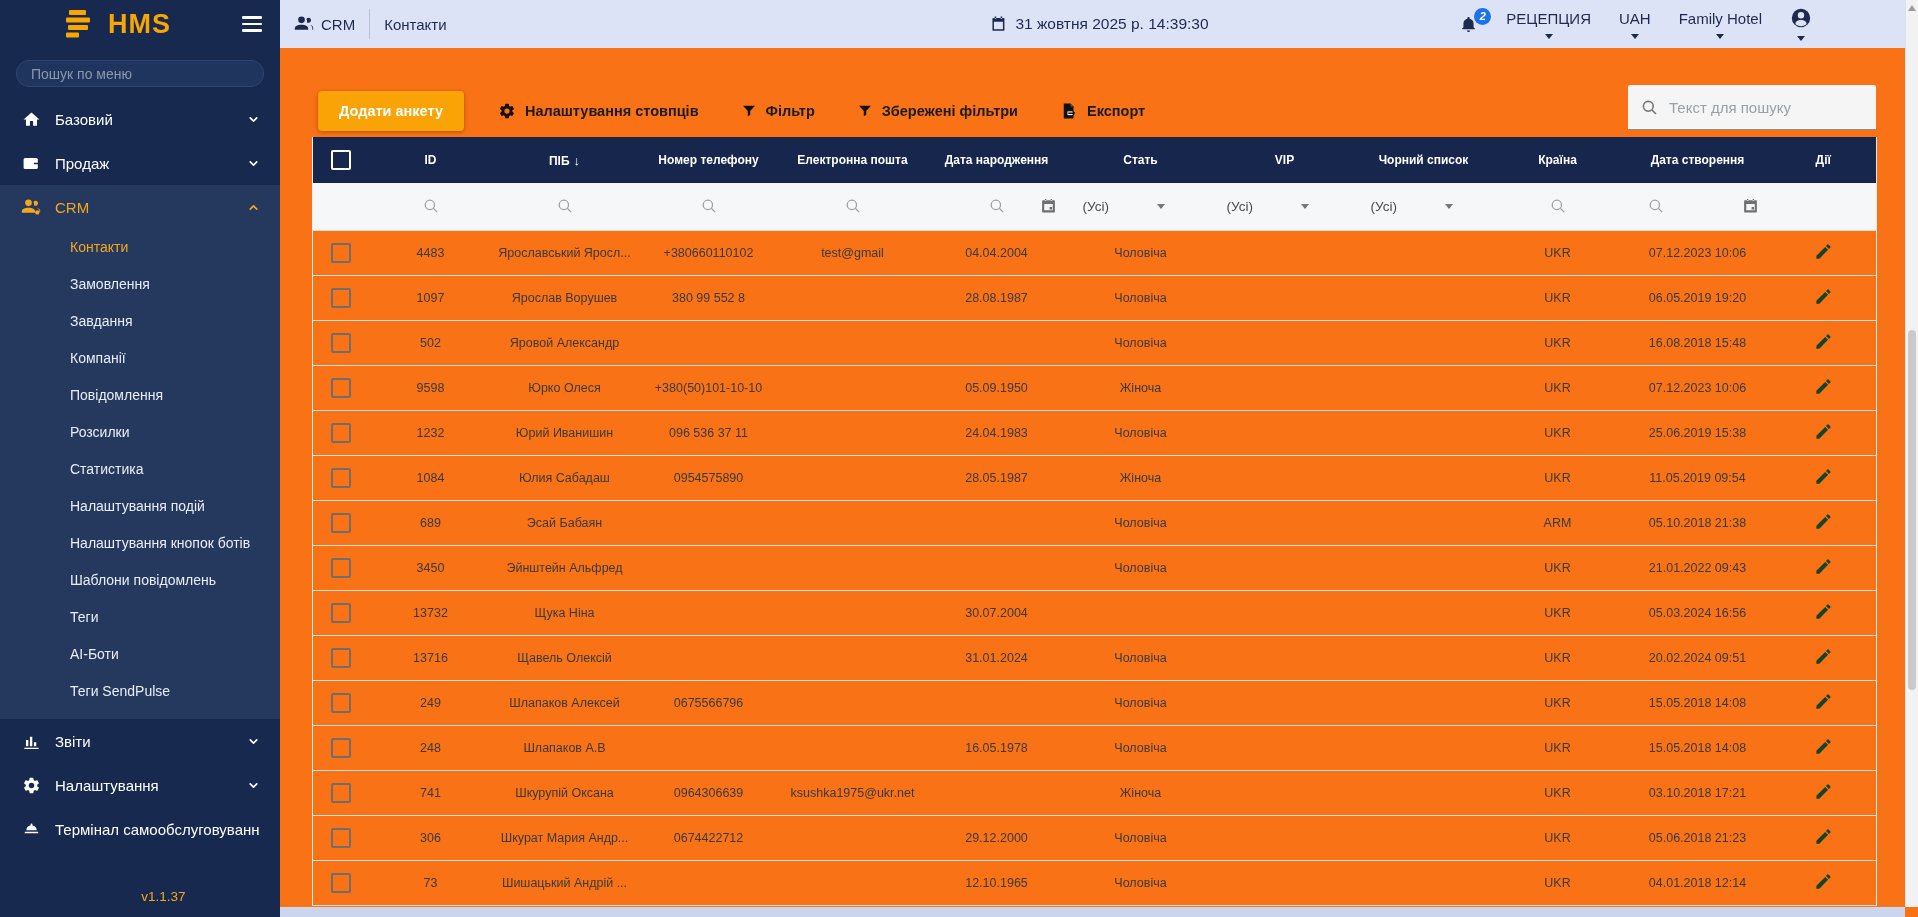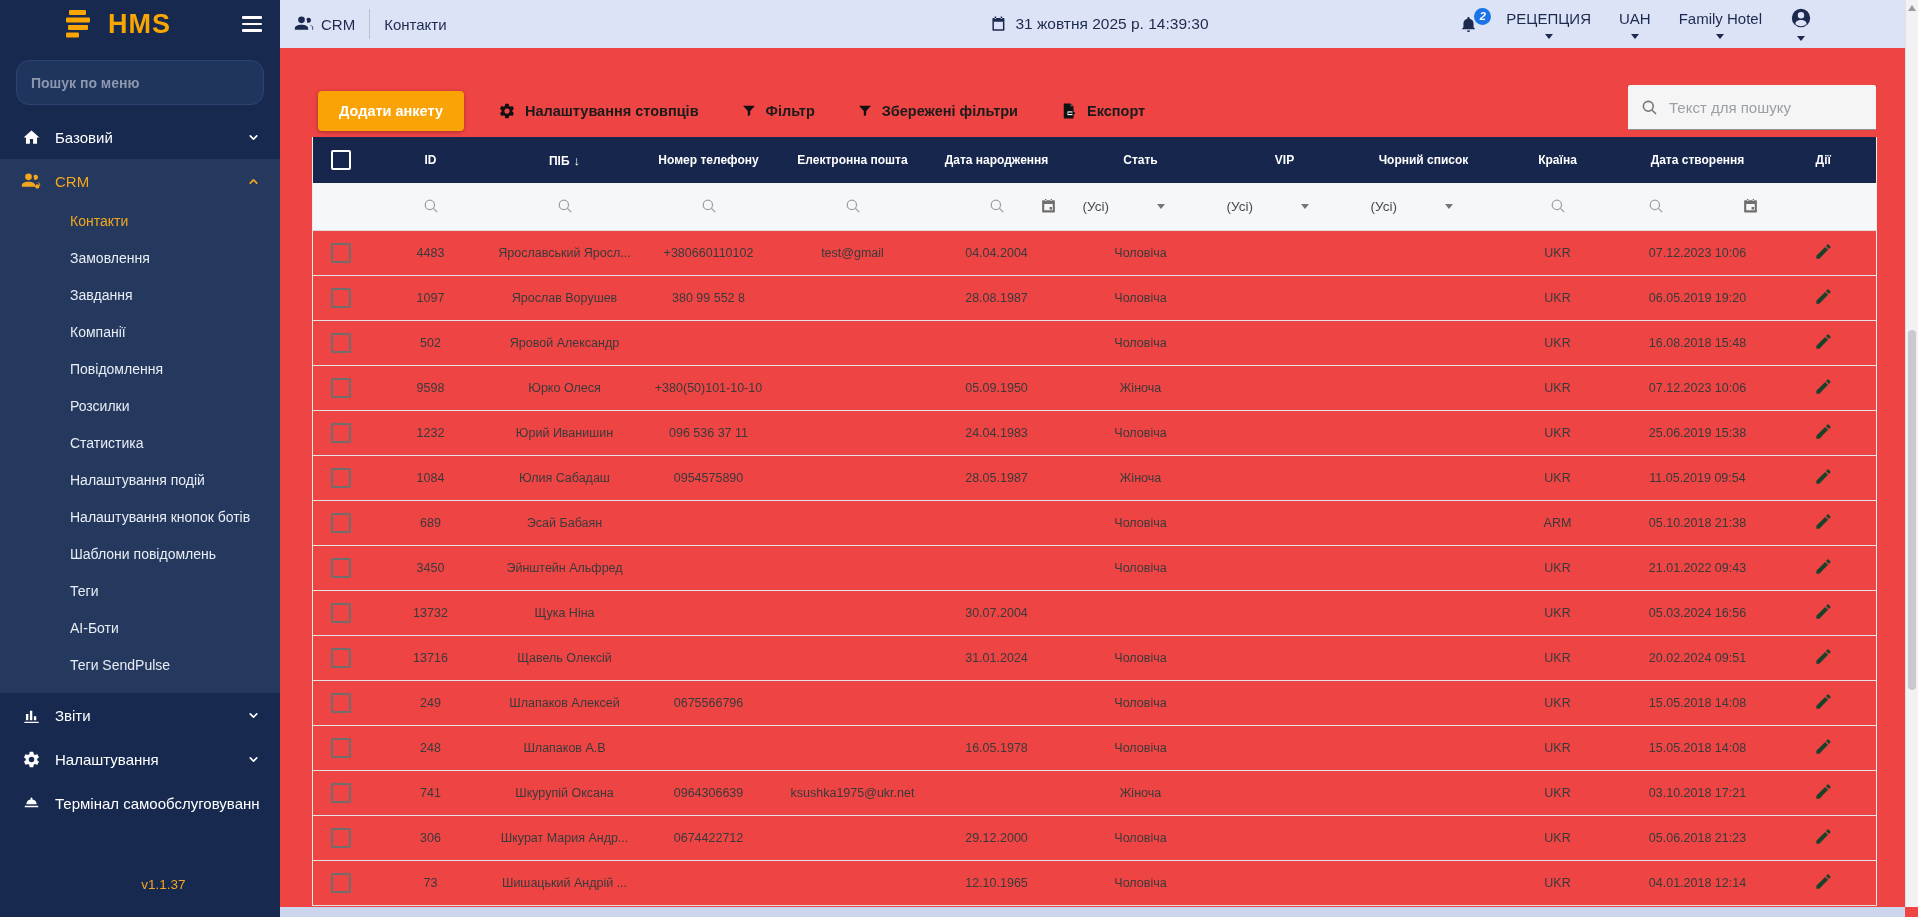--- a/index.html
+++ b/index.html
@@ -7,47 +7,47 @@
   body { font-family:"Liberation Sans","DejaVu Sans",sans-serif; background:#fff; position:relative; color:#333; }
 
   
   .sidebar { position:absolute; left:0; top:0; bottom:0; width:280px; background:#17294f; z-index:5; }
   .logo-row { height:48px; display:flex; align-items:center; padding:0 18px 0 22px;margin-left:44px; }
   .logo-icon { display:flex; }
   .logo-text { color:#f9a602; font-size:27px; font-weight:bold; letter-spacing:1px; margin-left:12px; flex:1; }
   .burger { width:20px; display:flex; flex-direction:column; gap:4px; cursor:pointer; }
   .burger i { display:block; height:2.5px; background:#fff; border-radius:1px; }
   .menu-search { padding:12px 16px 10px; }
-  .menu-search input { width:100%; height:45px; background:#20355e; border:1px solid #2d4470; border-radius:13px; color:#d7dde9; padding:0 14px; font-size:14px; outline:none;font-weight:bold; }
+  .menu-search input { width:100%; height:27px; background:#20355e; border:1px solid #2d4470; border-radius:13px; color:#d7dde9; padding:0 14px; font-size:14px; outline:none; }
   .menu-search input::placeholder { color:#8b97ad; }
   .nav-item { height:44px; display:flex; align-items:center; padding:0 20px; color:#fff; font-size:15px; cursor:pointer; }
   .ni-icon { width:22px; margin-right:13px; display:flex; justify-content:center; }
   .ni-label { flex:1; white-space:nowrap; overflow:hidden; }
   .chev { display:flex; }
   .nav-group { background:#25395f; }
   .nav-item.crm, .nav-item.crm .ni-label { color:#f4a71d; }
   .subnav { padding-bottom:9px; }
   .sub-item { height:37px; line-height:37px; padding-left:70px; color:#e9edf5; font-size:14px; cursor:pointer; white-space:nowrap; }
   .sub-item.active { color:#f4a71d; }
-  .version { position:absolute; bottom:25px; left:0; right:0; text-align:center; color:#f4a71d; font-size:13.5px;padding-left:47px; }
+  .version { position:absolute; bottom:13px; left:0; right:0; text-align:center; color:#f4a71d; font-size:13.5px;padding-left:47px; }
 
   
   .topbar { position:absolute; left:280px; top:0; right:0; height:48px; background:#dde3f6; color:#1d2a4f; z-index:2; }
   .crumbs { position:absolute; left:14px; top:0; height:48px; display:flex; align-items:center; font-size:15px; }
   .crumbs .ico { display:flex; margin-right:7px; }
   .vdiv { width:1px; height:30px; background:#b9c2dd; margin:0 14px; }
   .clock { position:absolute; left:50%; top:0; height:48px; transform:translateX(-50%); display:flex; align-items:center; gap:8px; font-size:15.5px; white-space:nowrap; }
   .top-right { position:absolute; right:106px; top:0; height:48px; display:flex; align-items:center; gap:28px; font-size:15px; white-space:nowrap; }
   .menu-chip { display:flex; align-items:center; gap:7px; cursor:pointer;flex-direction:column; }
   .caret { width:0; height:0; border-left:4.5px solid transparent; border-right:4.5px solid transparent; border-top:5px solid #1d2a4f; }
   .bell-wrap { position:relative; display:flex; cursor:pointer; }
   .badge { position:absolute; top:-7px; right:-13px; background:#1a73e8; color:#fff; border-radius:50%; min-width:17px; height:17px; font-size:11px; line-height:17px; text-align:center; font-weight:bold; }
 
   
-  .main { position:absolute; left:280px; top:48px; right:0; bottom:0; background:#ef4444; }
+  .main { position:absolute; left:280px; top:48px; right:0; bottom:0; background:#f97316; }
   .toolbar { position:absolute; top:40px; left:32px; right:42px; height:46px; display:flex; align-items:center; }
   .btn-add { height:40px; margin-left:6px; padding:0 21px; background:#faa307; color:#fff; font-weight:bold; font-size:14.5px; border:none; border-radius:4px; box-shadow:0 1px 4px rgba(0,0,0,.3); cursor:pointer; font-family:inherit; }
   .tool-item { display:flex; align-items:center; gap:9px; font-size:14.5px; font-weight:600; color:#1b1b1b; margin-left:42px; cursor:pointer; }
   .tool-item.first { margin-left:34px; }
   .search-box { position:absolute; right:0; top:-3px; width:248px; height:45px; background:#f5f5f5; border-bottom:1px solid #8f8f8f; border-radius:2px 2px 0 0; display:flex; align-items:center; padding:0 12px; gap:10px; }
   .search-box input { border:none; background:transparent; font-size:15px; color:#444; width:100%; outline:none; font-family:inherit; }
   .search-box input::placeholder { color:#9aa0a6; }
 
   
   .grid { position:absolute; top:89px; left:32px; width:1564px; border-collapse:collapse; table-layout:fixed; border-left:1px solid #ededed; border-right:1px solid #ededed; }
@@ -98,20 +98,33 @@
     <input placeholder="Пошук по меню" style="">
   </div>
   <nav>
     <div class="nav-item">
       <span class="ni-icon">
           <svg width="19" height="19" viewBox="0 0 24 24" fill="#fff">
             <path d="M12 3 2 12h3v8h5v-6h4v6h5v-8h3z"></path>
           </svg>
         </span>
       <span class="ni-label">Базовий</span>
+      <span class="chev">
+          <svg width="13" height="13" viewBox="0 0 24 24" fill="none" stroke="#fff" stroke-width="3" stroke-linecap="round" stroke-linejoin="round">
+            <path d="m6 9 6 6 6-6"></path>
+          </svg>
+        </span>
+    </div>
+    <div class="nav-item">
+      <span class="ni-icon">
+          <svg width="19" height="19" viewBox="0 0 24 24" fill="#fff" fill-rule="evenodd">
+            <path d="M4 5h14a2 2 0 0 1 2 2v10a2 2 0 0 1-2 2H4a2 2 0 0 1-2-2V7a2 2 0 0 1 2-2zm11 6v2h5v-2z"></path>
+          </svg>
+        </span>
+      <span class="ni-label">Продаж</span>
       <span class="chev">
           <svg width="13" height="13" viewBox="0 0 24 24" fill="none" stroke="#fff" stroke-width="3" stroke-linecap="round" stroke-linejoin="round">
             <path d="m6 9 6 6 6-6"></path>
           </svg>
         </span>
     </div>
     <div class="nav-group">
       <div class="nav-item crm">
         <span class="ni-icon">
             <svg width="20" height="20" viewBox="0 0 24 24" fill="#f4a71d">

